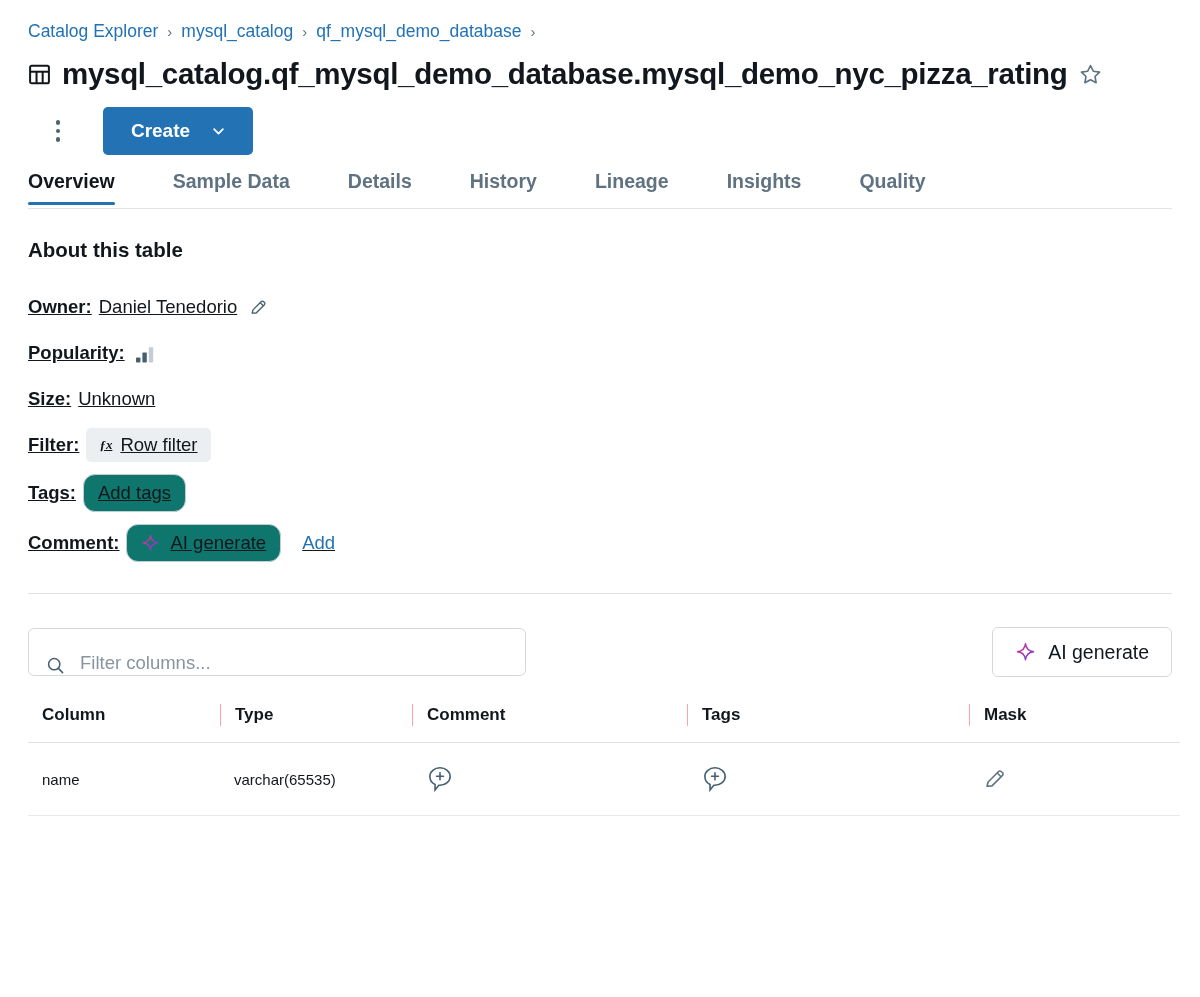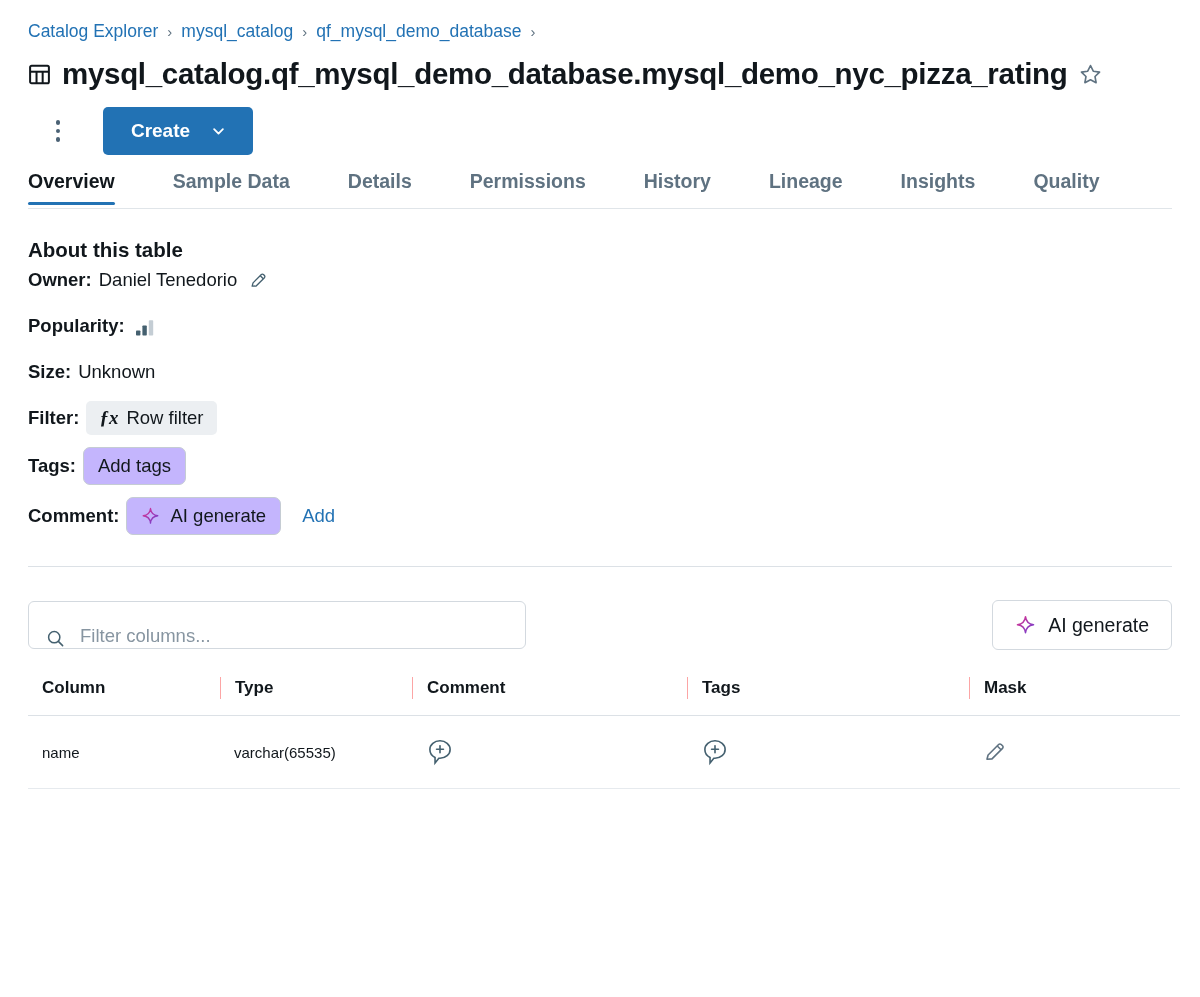--- a/index.html
+++ b/index.html
@@ -154,21 +154,21 @@
     border-radius: 2px;
   }
 
   
   .about-title {
     font-size: 20.5px;
     font-weight: bold;
     color: #11171c;
     margin-top: 29px;
   }
-  .meta-list { margin-top: 1px; }
+  .meta-list { margin-top: 28px; text-decoration: underline; }
   .meta-row {
     display: flex;
     align-items: center;
     min-height: 34px;
     margin-bottom: 12px;
     font-size: 18.5px;
     color: #11171c;
   }
   .meta-label {
     font-weight: bold;
@@ -205,26 +205,26 @@
     line-height: 26px;
     display: inline-flex;
     align-items: center;
     gap: 8px;
     cursor: pointer;
   }
   .fx {
     font-family: "Liberation Serif", serif;
     font-style: italic;
     font-weight: bold;
-    font-size: 19px;
+    font-size: 13px;
   }
   .btn-outline {
-    background: #c4b5fd;
+    background: #0f766e;
     border: 1px solid #c5ccd3;
-    border-radius: 7px;
+    border-radius: 12px;
     font-family: "Liberation Sans", sans-serif;
     font-size: 18.5px;
     color: #11171c;
     padding: 5px 14px;
     line-height: 26px;
     cursor: pointer;
     display: inline-flex;
     align-items: center;
     gap: 10px;
   }
@@ -389,21 +389,20 @@
       <svg class="chev" viewBox="0 0 16 16">
         <path d="M2.6 5.2L8 10.6l5.4-5.4" fill="none" stroke="#ffffff" stroke-width="2.2" stroke-linecap="round" stroke-linejoin="round"></path>
       </svg>
     </button>
   </div>
 
   <div class="tabs">
     <div class="tab active">Overview</div>
     <div class="tab">Sample Data</div>
     <div class="tab">Details</div>
-    <div class="tab">Permissions</div>
     <div class="tab">History</div>
     <div class="tab">Lineage</div>
     <div class="tab">Insights</div>
     <div class="tab">Quality</div>
   </div>
 
   <div class="about-title">About this table</div>
 
   <div class="meta-list">
 

